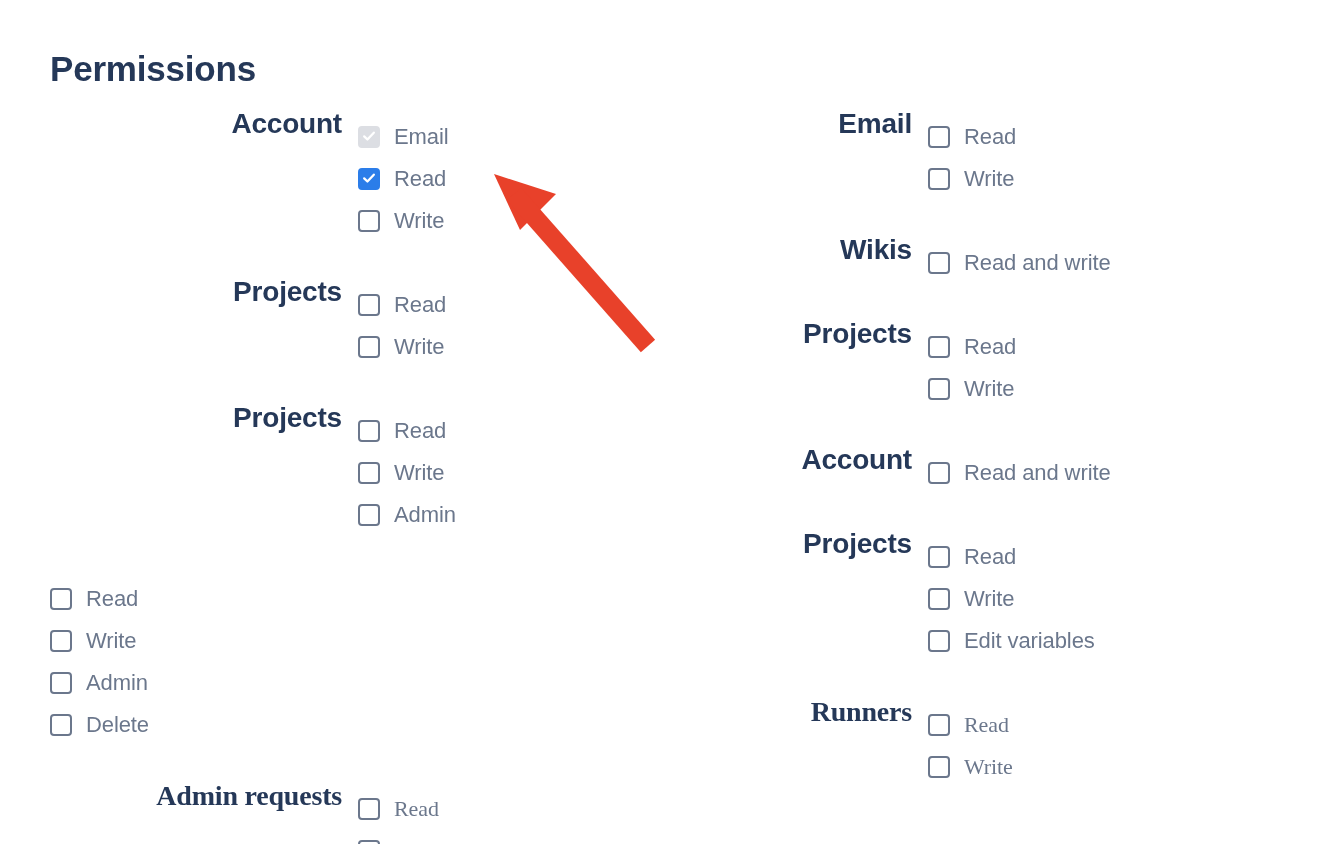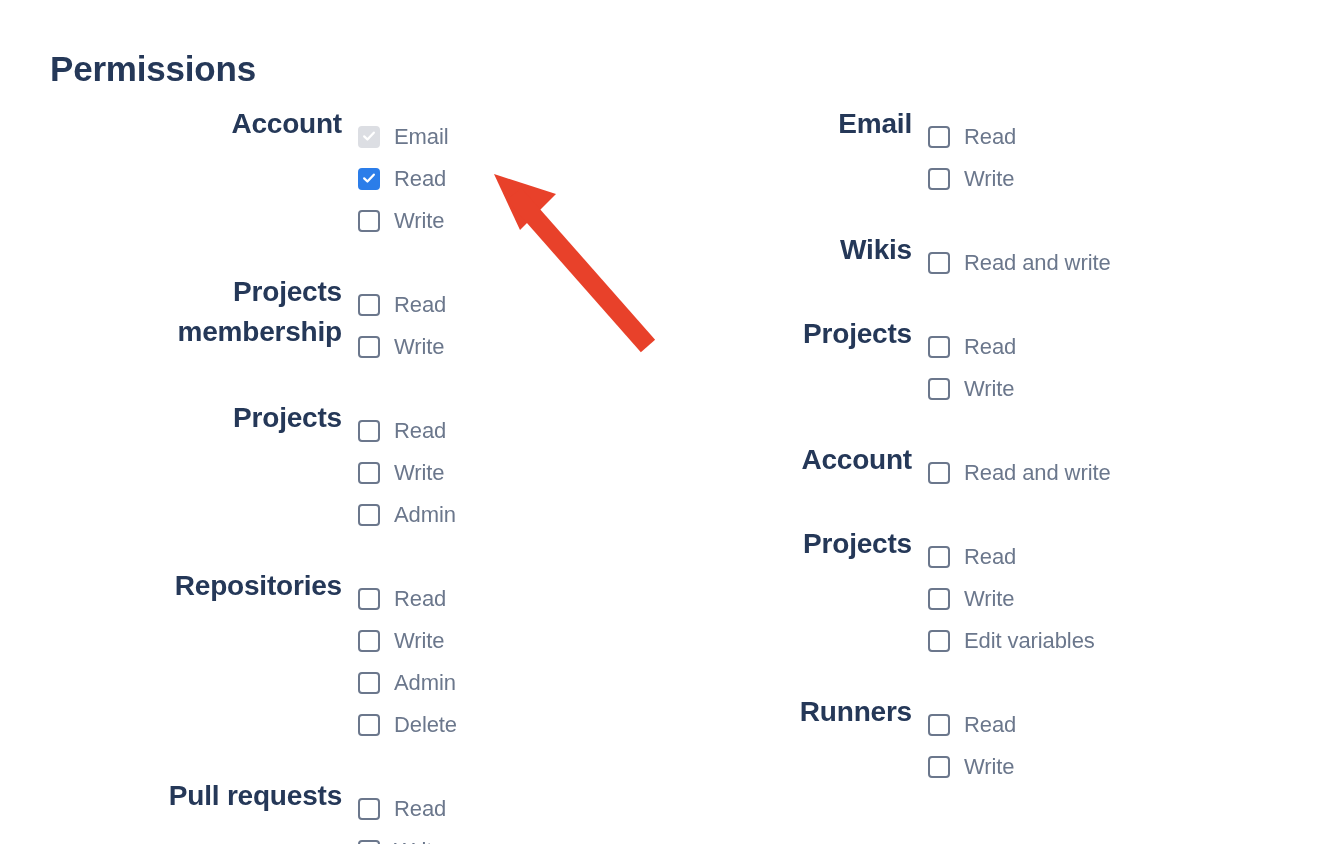--- a/index.html
+++ b/index.html
@@ -33,21 +33,21 @@
   }
   #col-left  { left: 50px;  width: 560px; }
   #col-right { left: 660px; width: 600px; }
 
   .perm-group {
     display: flex;
     flex-direction: row;
     align-items: flex-start;
     margin-bottom: 30px;
   }
-  .perm-group:last-child { margin-bottom: 0; }
+  .perm-group:last-child { margin-bottom: 0; font-family: Liberation Serif, serif; }
 
   .group-label {
     flex: 0 0 auto;
     text-align: right;
     font-size: 28px;
     font-weight: bold;
     color: #253858;
     line-height: 42px;
     padding-right: 16px;
     letter-spacing: -0.2px;
@@ -154,21 +154,20 @@
         </div>
         <div class="opt-row">
           <span class="cbx"></span>
           <span class="opt-label">Write</span>
         </div>
       </div>
     </div>
     <div class="perm-group">
       <div class="group-label">
         <span class="lbl-line">Projects</span>
-        <span class="lbl-line">membership</span>
       </div>
       <div class="opts">
         <div class="opt-row">
           <span class="cbx"></span>
           <span class="opt-label">Read</span>
         </div>
         <div class="opt-row">
           <span class="cbx"></span>
           <span class="opt-label">Write</span>
         </div>
@@ -187,23 +186,20 @@
           <span class="cbx"></span>
           <span class="opt-label">Write</span>
         </div>
         <div class="opt-row">
           <span class="cbx"></span>
           <span class="opt-label">Admin</span>
         </div>
       </div>
     </div>
     <div class="perm-group">
-      <div class="group-label">
-        <span class="lbl-line">Repositories</span>
-      </div>
       <div class="opts">
         <div class="opt-row">
           <span class="cbx"></span>
           <span class="opt-label">Read</span>
         </div>
         <div class="opt-row">
           <span class="cbx"></span>
           <span class="opt-label">Write</span>
         </div>
         <div class="opt-row">
@@ -211,21 +207,21 @@
           <span class="opt-label">Admin</span>
         </div>
         <div class="opt-row">
           <span class="cbx"></span>
           <span class="opt-label">Delete</span>
         </div>
       </div>
     </div>
     <div class="perm-group">
       <div class="group-label">
-        <span class="lbl-line">Pull requests</span>
+        <span class="lbl-line">Admin requests</span>
       </div>
       <div class="opts">
         <div class="opt-row">
           <span class="cbx"></span>
           <span class="opt-label">Read</span>
         </div>
         <div class="opt-row">
           <span class="cbx"></span>
           <span class="opt-label">Write</span>
         </div>

